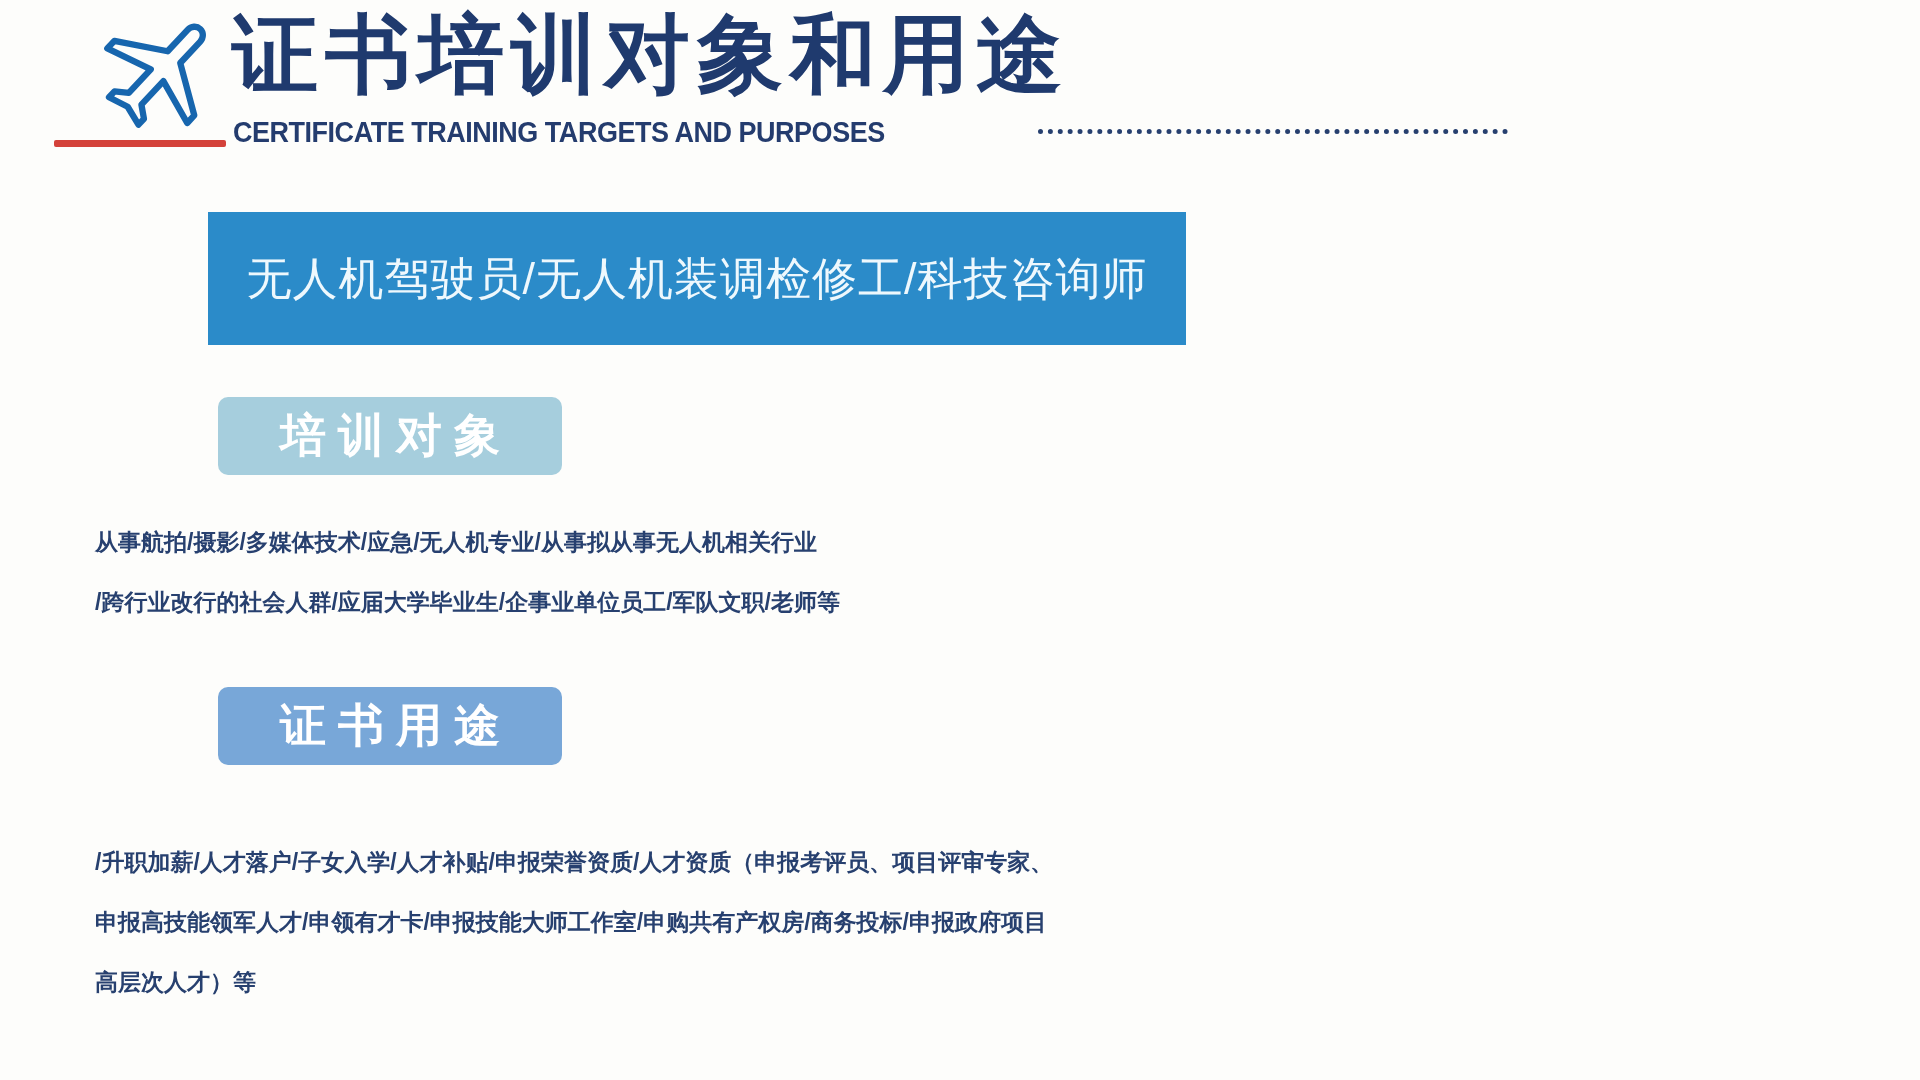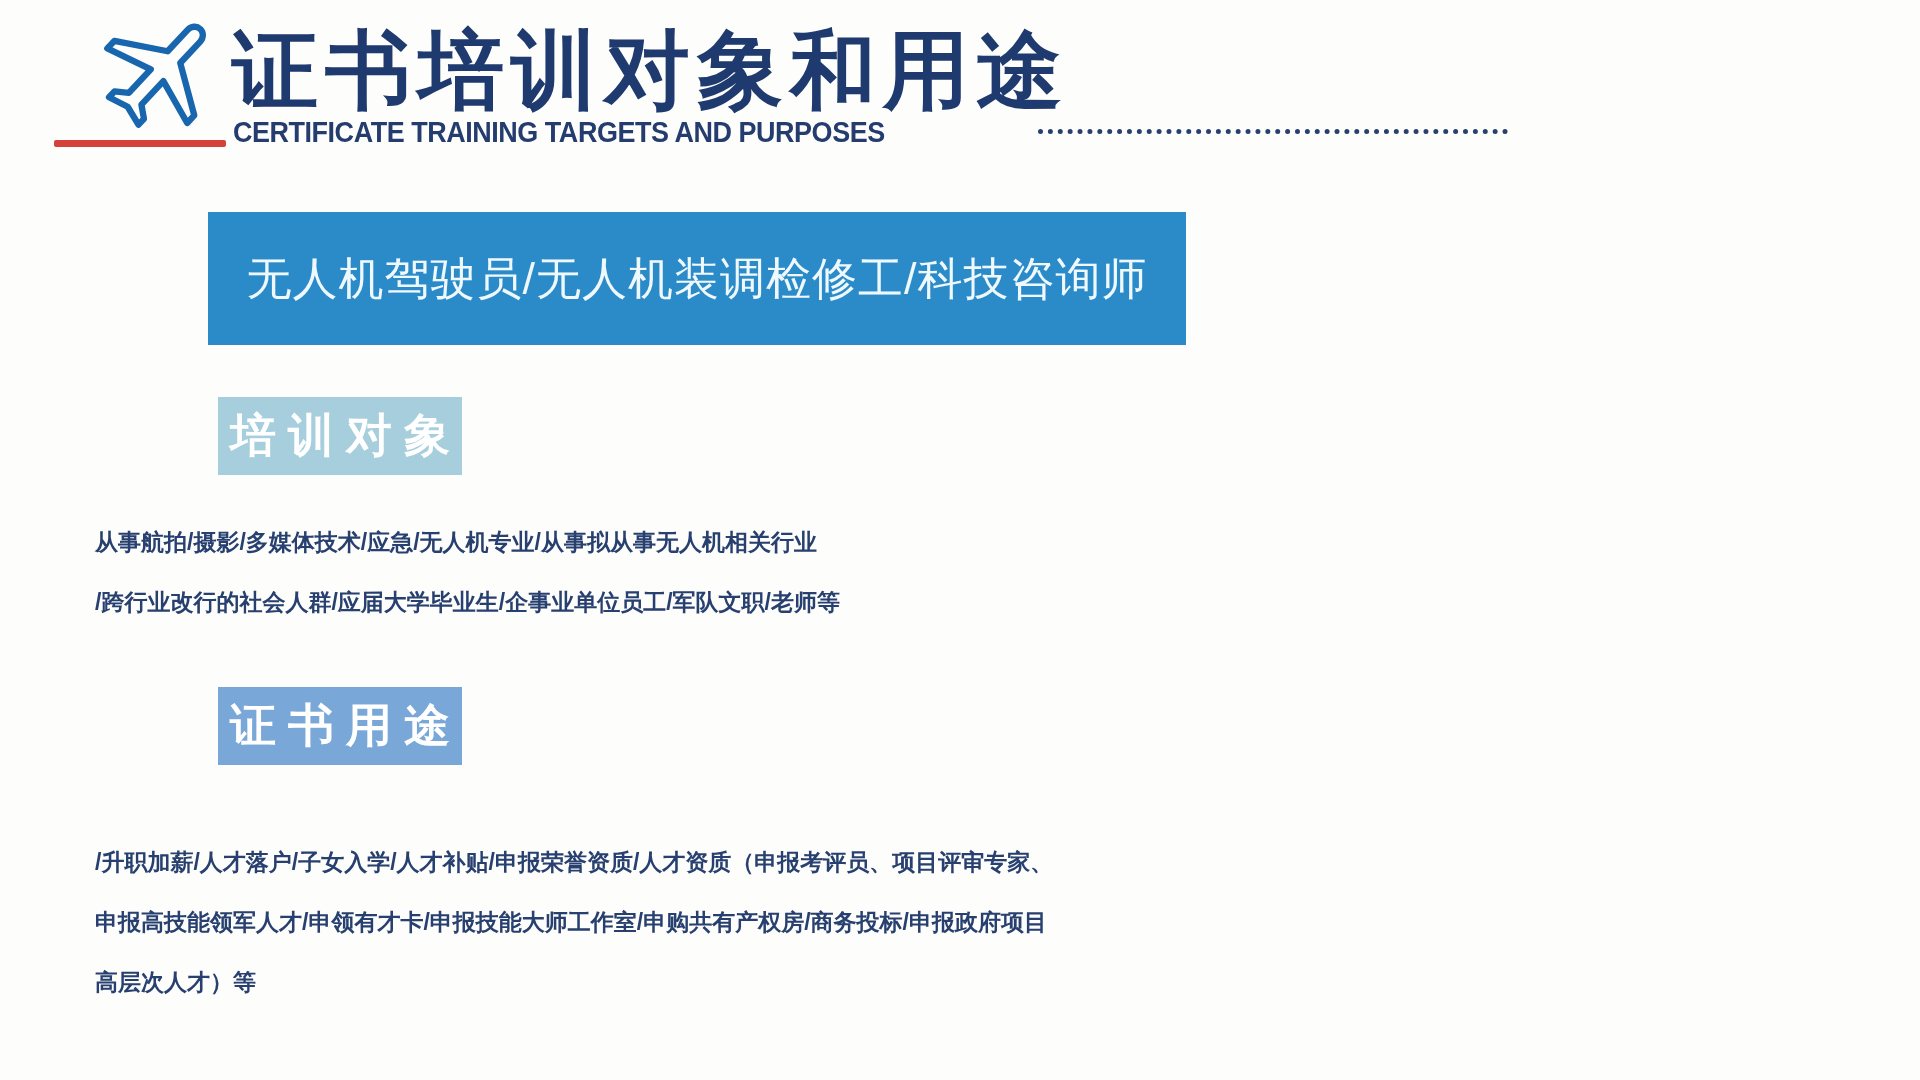--- a/index.html
+++ b/index.html
@@ -30,21 +30,21 @@
     left: 54px;
     top: 140px;
     width: 172px;
     height: 7px;
     background: #d4423a;
     border-radius: 2px;
   }
   .title {
     position: absolute;
     left: 232px;
-    top: 20px;
+    top: 4px;
     font-size: 86px;
     font-weight: 700;
     letter-spacing: 7px;
     color: #1f3a6e;
     white-space: nowrap;
     line-height: 100px;
   }
   .subtitle {
     position: absolute;
     left: 233px;
@@ -83,25 +83,26 @@
     font-size: 45px;
     font-weight: 400;
     letter-spacing: 1px;
     white-space: nowrap;
   }
 
   
   .label {
     position: absolute;
     left: 218px;
-    width: 244px;
+    width: 344px;
     height: 78px;
     display: flex;
     align-items: center;
     justify-content: center;
+    border-radius: 10px;
   }
   .label span {
     color: #ffffff;
     font-size: 46px;
     font-weight: 700;
     letter-spacing: 12px;
     margin-right: -12px; 
     white-space: nowrap;
   }
   .label-1 { top: 397px; background: #a6cedd; }

